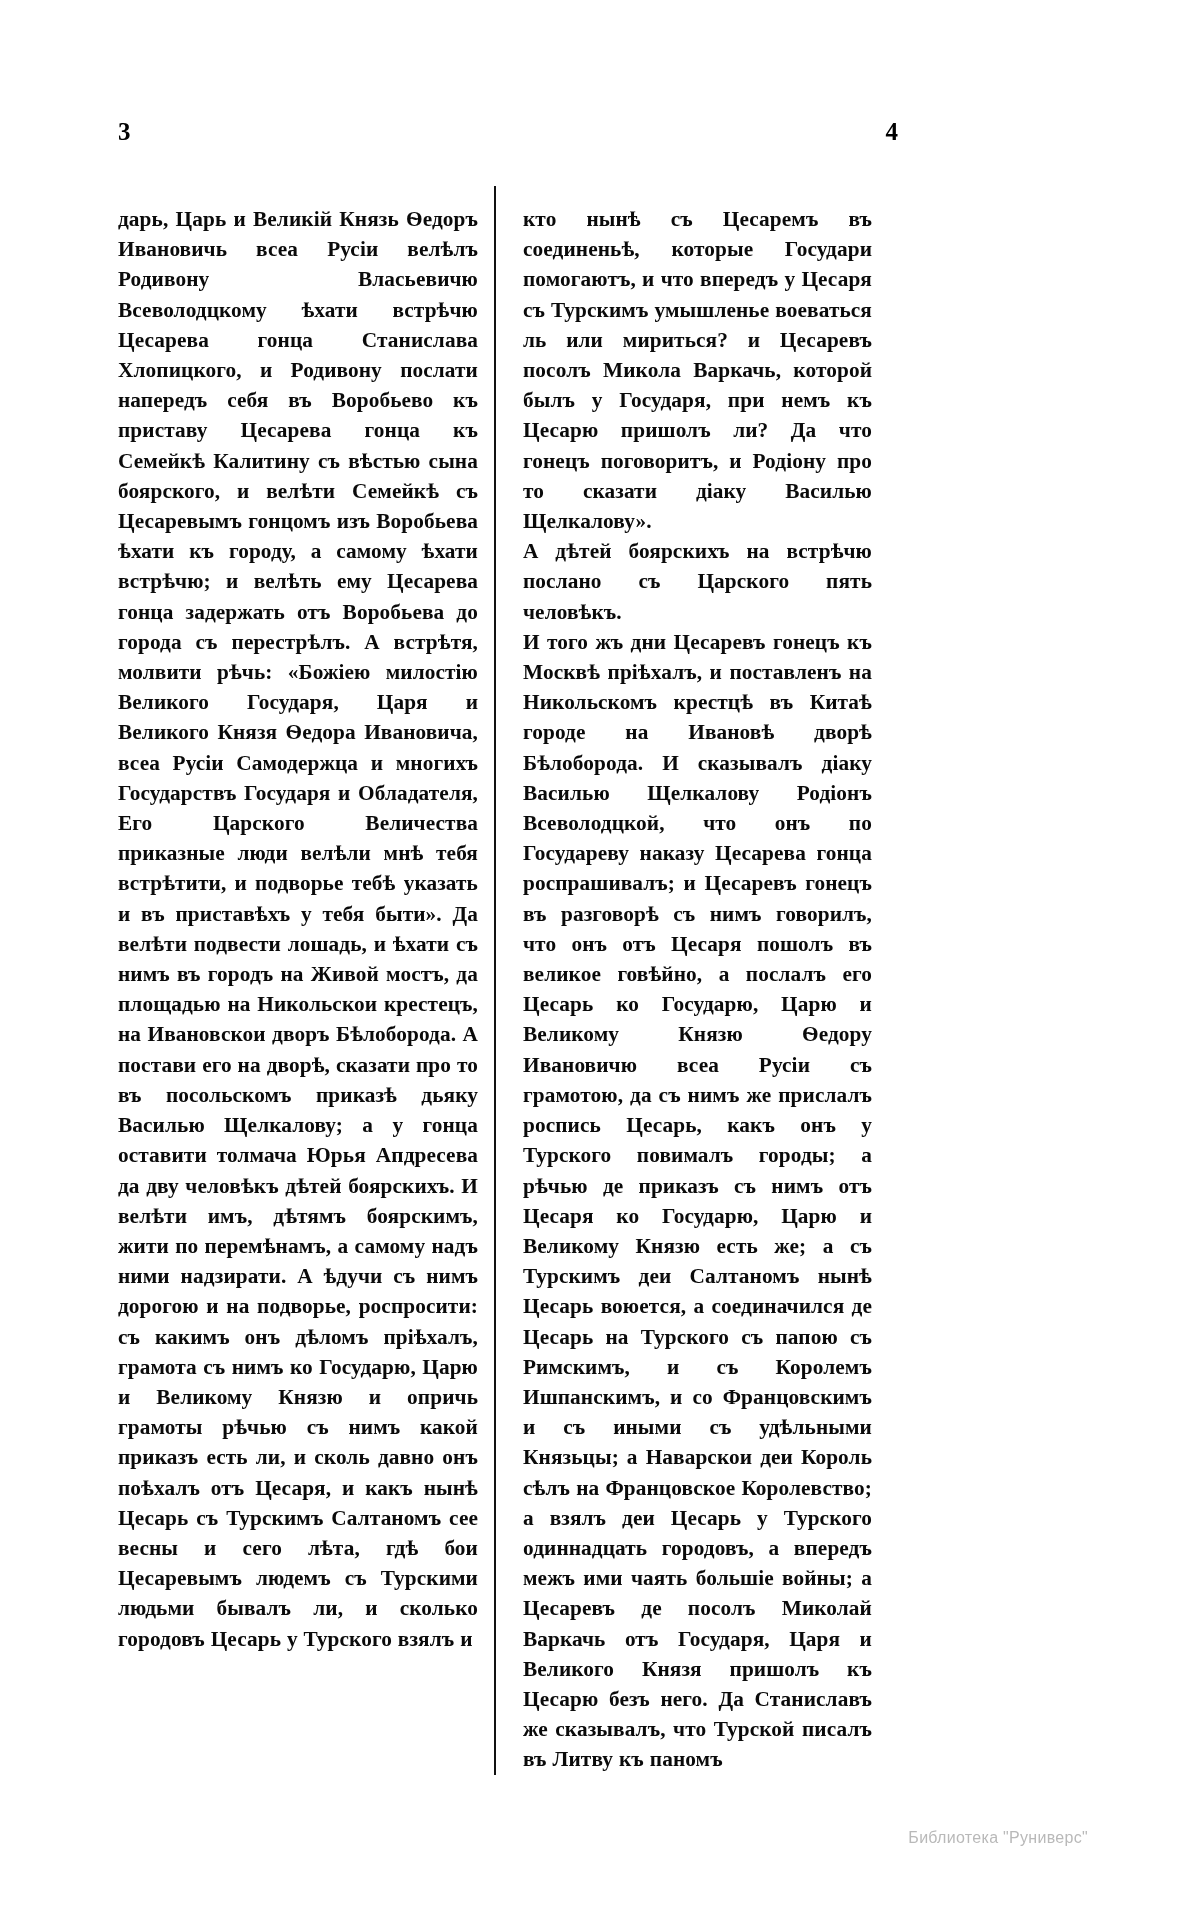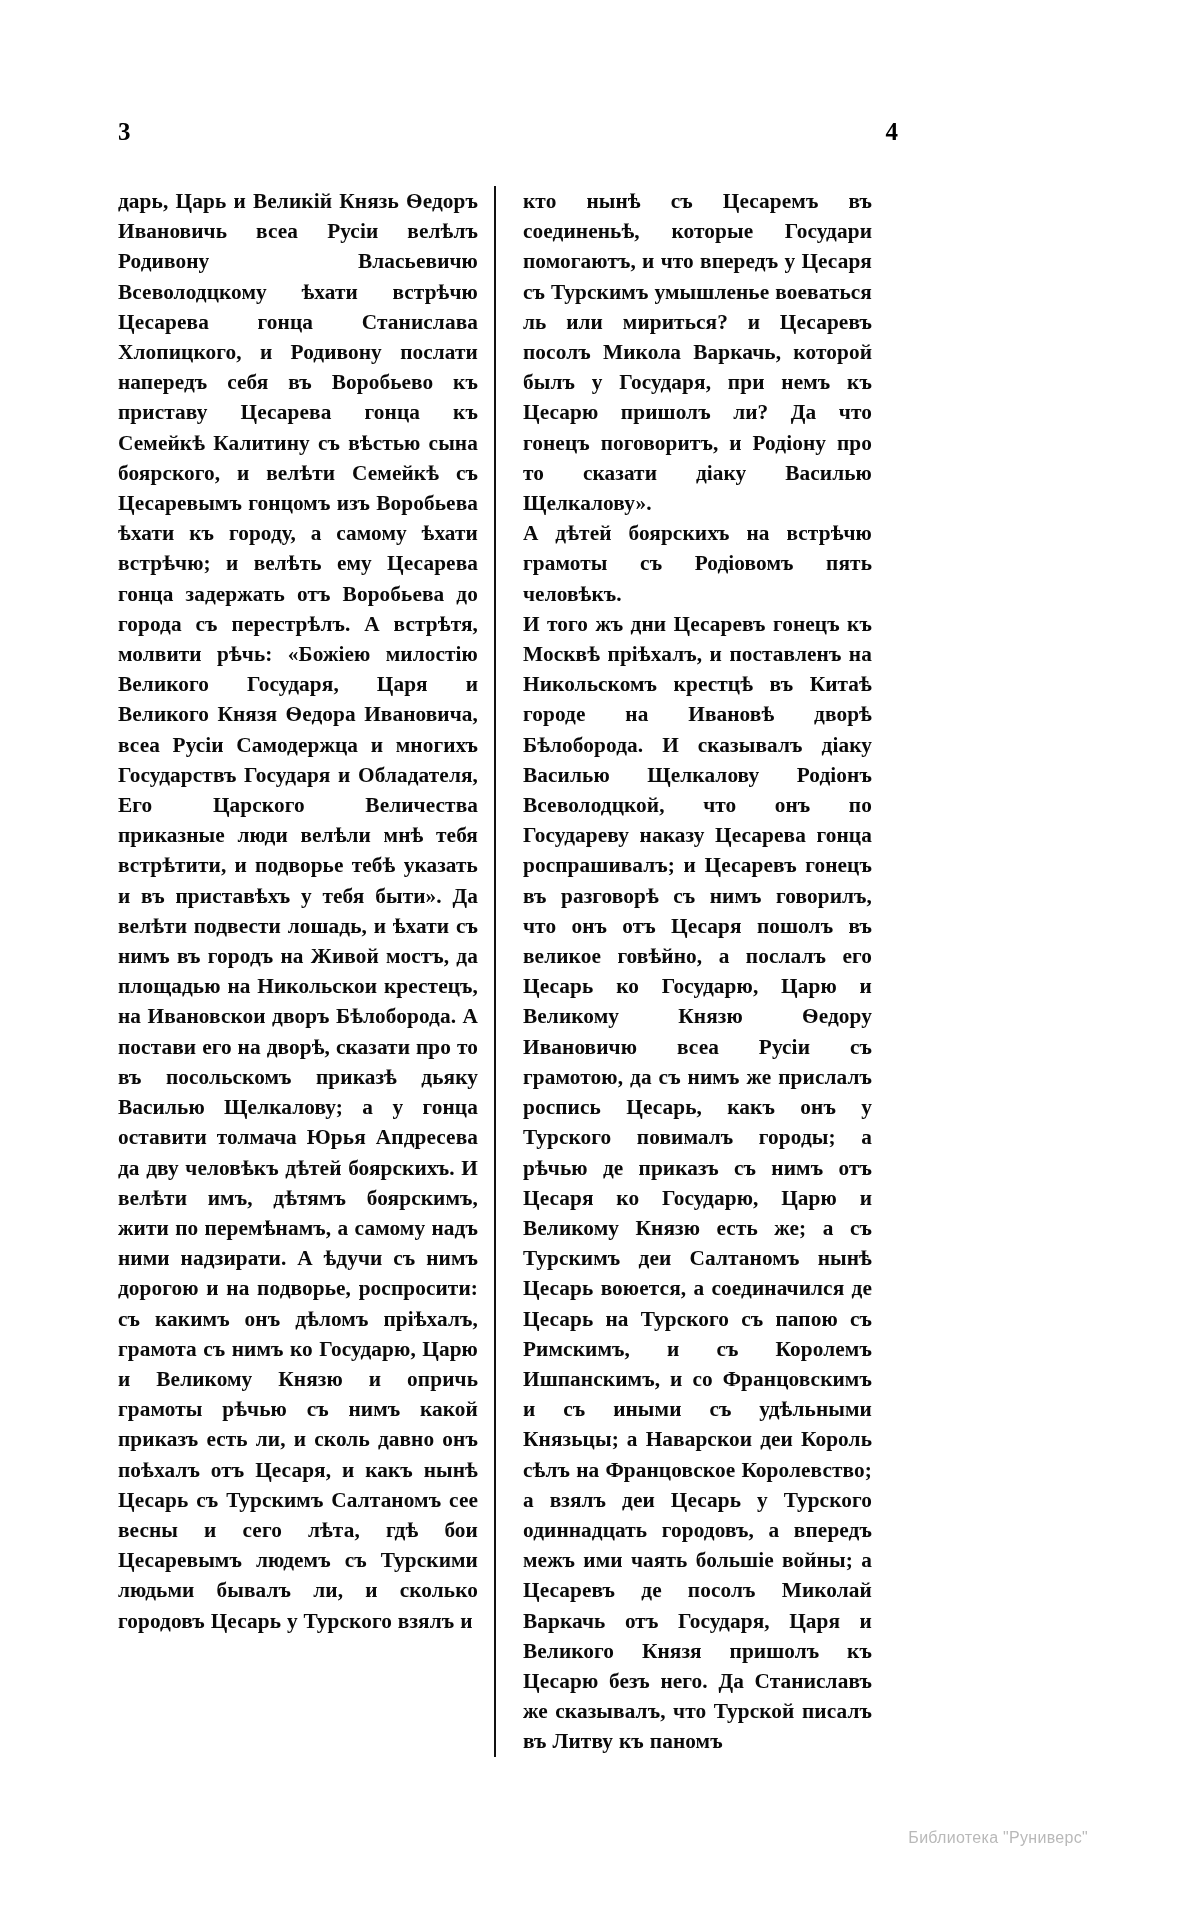--- a/index.html
+++ b/index.html
@@ -38,20 +38,21 @@
     position: absolute;
     left: 118px;
     top: 186px;
     width: 784px;
     display: flex;
     align-items: stretch;
   }
   .col {
     width: 376px;
     box-sizing: border-box;
+    margin-top: 18px;
   }
   .col-left {
     padding-right: 16px;
   }
   .col-right {
     padding-left: 27px;
   }
   .rule {
     width: 2px;
     background: #111;
@@ -100,21 +101,21 @@
   <div class="columns">
 
     <div class="col col-left">
       <p>дарь, Царь и Великiй Князь Ѳедоръ Ивановичь всеа Русiи велѣлъ Родивону Власьевичю Всеволодцкому ѣхати встрѣчю Цесарева гонца Станислава Хлопицкого, и Родивону послати напередъ себя въ Воробьево къ приставу Цесарева гонца къ Семейкѣ Калитину съ вѣстью сына боярского, и велѣти Семейкѣ съ Цесаревымъ гонцомъ изъ Воробьева ѣхати къ городу, а самому ѣхати встрѣчю; и велѣть ему Цесарева гонца задержать отъ Воробьева до города съ перестрѣлъ. А встрѣтя, молвити рѣчь: «Божiею милостiю Великого Государя, Царя и Великого Князя Ѳедора Ивановича, всеа Русiи Самодержца и многихъ Государствъ Государя и Обладателя, Его Царского Величества приказные люди велѣли мнѣ тебя встрѣтити, и подворье тебѣ указать и въ приставѣхъ у тебя быти». Да велѣти подвести лошадь, и ѣхати съ нимъ въ городъ на Живой мостъ, да площадью на Никольскои крестецъ, на Ивановскои дворъ Бѣлоборода. А постави его на дворѣ, сказати про то въ посольскомъ приказѣ дьяку Василью Щелкалову; а у гонца оставити толмача Юрья Апдресева да дву человѣкъ дѣтей боярскихъ. И велѣти имъ, дѣтямъ боярскимъ, жити по перемѣнамъ, а самому надъ ними надзирати. А ѣдучи съ нимъ дорогою и на подворье, роспросити: съ какимъ онъ дѣломъ прiѣхалъ, грамота съ нимъ ко Государю, Царю и Великому Князю и опричь грамоты рѣчью съ нимъ какой приказъ есть ли, и сколь давно онъ поѣхалъ отъ Цесаря, и какъ нынѣ Цесарь съ Турскимъ Салтаномъ сее весны и сего лѣта, гдѣ бои Цесаревымъ людемъ съ Турскими людьми бывалъ ли, и сколько городовъ Цесарь у Турского взялъ и</p>
     </div>
 
     <div class="rule"></div>
 
     <div class="col col-right">
       <p>кто нынѣ съ Цесаремъ въ соединеньѣ, которые Государи помогаютъ, и что впередъ у Цесаря съ Турскимъ умышленье воеваться ль или мириться? и Цесаревъ посолъ Микола Варкачь, которой былъ у Государя, при немъ къ Цесарю пришолъ ли? Да что гонецъ поговоритъ, и Родiону про то сказати дiаку Василью Щелкалову».</p>
-      <p class="indent">А дѣтей боярскихъ на встрѣчю грамоты съ Родiовомъ пять человѣкъ.</p>
+      <p class="indent">А дѣтей боярскихъ на встрѣчю послано съ Царского пять человѣкъ.</p>
       <p class="indent">И того жъ дни Цесаревъ гонецъ къ Москвѣ прiѣхалъ, и поставленъ на Никольскомъ крестцѣ въ Китаѣ городе на Ивановѣ дворѣ Бѣлоборода. И сказывалъ дiаку Василью Щелкалову Родiонъ Всеволодцкой, что онъ по Государеву наказу Цесарева гонца роспрашивалъ; и Цесаревъ гонецъ въ разговорѣ съ нимъ говорилъ, что онъ отъ Цесаря пошолъ въ великое говѣйно, а послалъ его Цесарь ко Государю, Царю и Великому Князю Ѳедору Ивановичю всеа Русiи съ грамотою, да съ нимъ же прислалъ роспись Цесарь, какъ онъ у Турского повималъ городы; а рѣчью де приказъ съ нимъ отъ Цесаря ко Государю, Царю и Великому Князю есть же; а съ Турскимъ деи Салтаномъ нынѣ Цесарь воюется, а соединачился де Цесарь на Турского съ папою съ Римскимъ, и съ Королемъ Ишпанскимъ, и со Францовскимъ и съ иными съ удѣльными Князьцы; а Наварскои деи Король сѣлъ на Францовское Королевство; а взялъ деи Цесарь у Турского одиннадцать городовъ, а впередъ межъ ими чаять большiе войны; а Цесаревъ де посолъ Миколай Варкачь отъ Государя, Царя и Великого Князя пришолъ къ Цесарю безъ него. Да Станиславъ же сказывалъ, что Турской писалъ въ Литву къ паномъ</p>
     </div>
 
   </div>
 
   <div class="watermark">Библиотека "Руниверс"</div>
 
 </div>
 
 </body></html>

